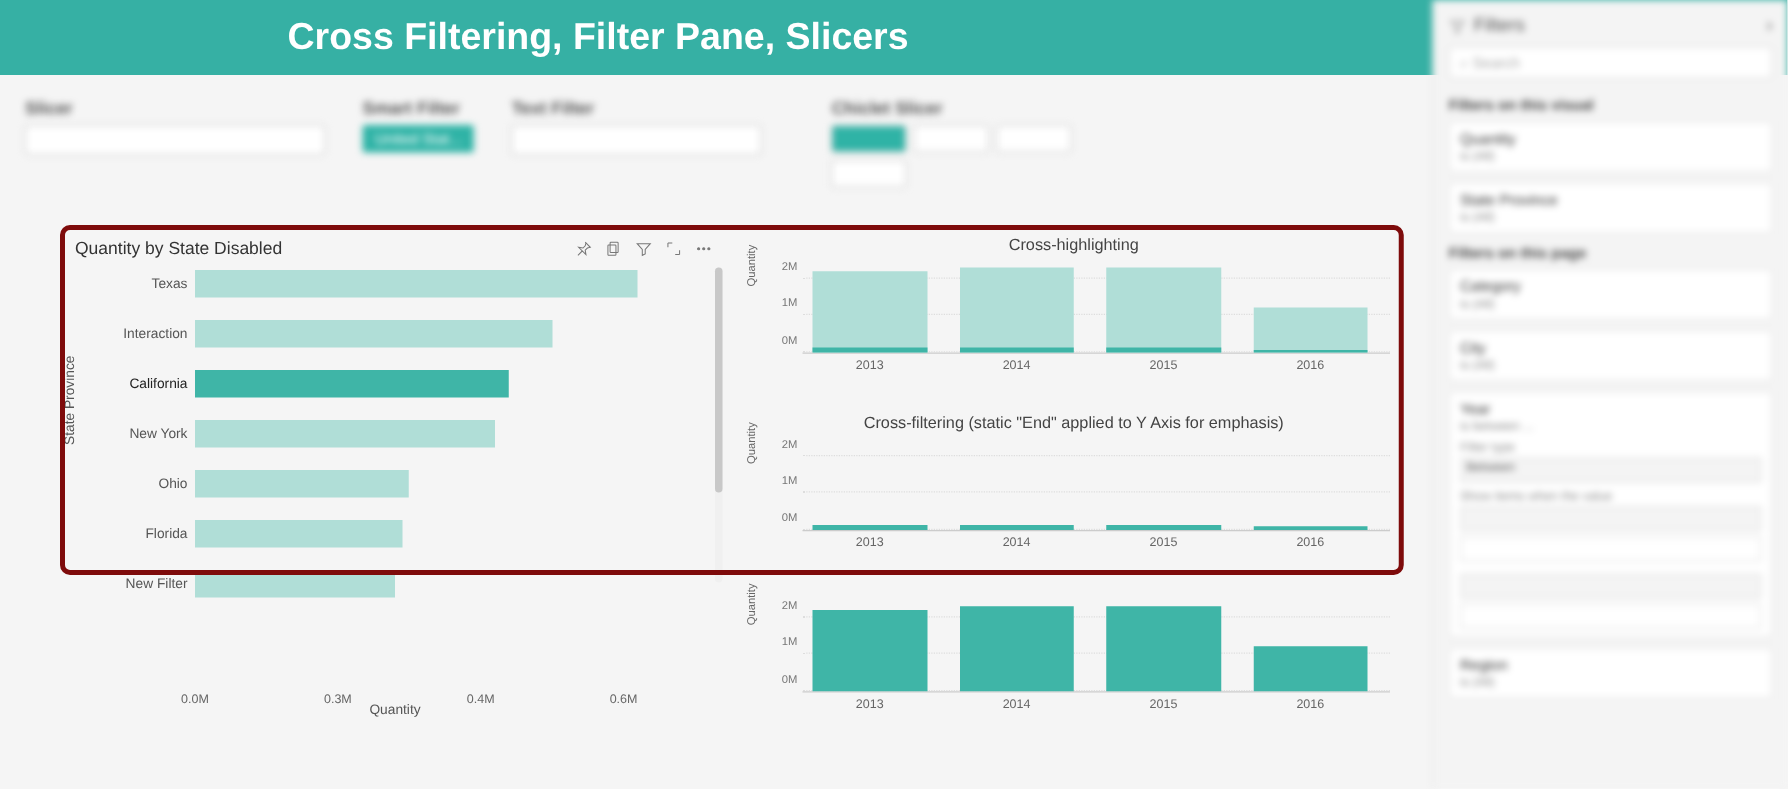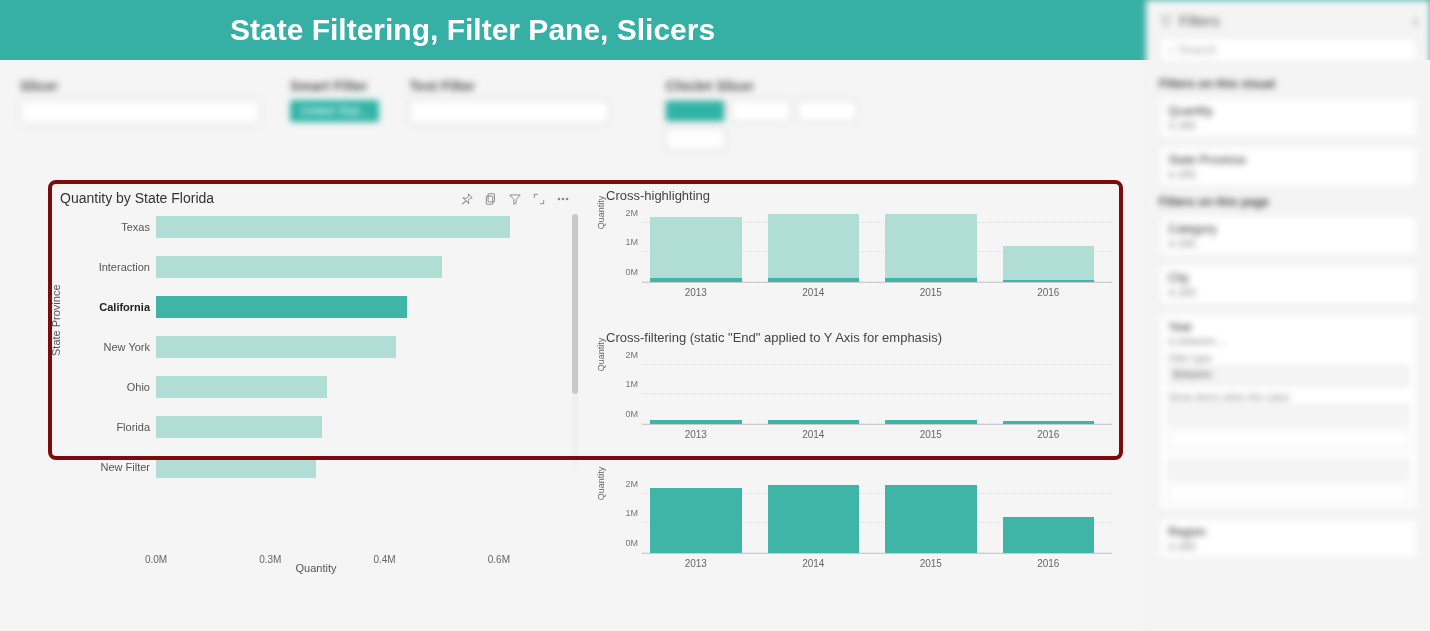--- a/index.html
+++ b/index.html
@@ -32,51 +32,51 @@
 
   
   .barcard { position:absolute; left:38px; top:6px; width:520px; height:402px; background:transparent; }
   .barcard .card-title { font-size:14px; color:#333; padding:4px 0 10px 4px; display:flex; justify-content:space-between; align-items:center; }
   .barcard .toolbar { display:flex; gap:10px; color:#777; font-size:13px; padding-right:6px; }
   .barcard .toolbar span { cursor:pointer; }
   .yaxis-vert { position:absolute; left:-6px; top:170px; transform:rotate(-90deg); transform-origin:left top; font-size:11px; color:#555; white-space:nowrap; }
   .bar-area { position:relative; margin-left:100px; height:310px; }
   .bar-row { position:absolute; left:0; height:22px; display:flex; align-items:center; }
   .bar-row .lab { position:absolute; right:100%; width:96px; text-align:right; padding-right:6px; font-size:11px; color:#555; }
-  .bar-row .lab.bold { font-weight:700; color:#222; }
+  .bar-row .lab.bold { font-weight:400; color:#222; }
   .bar-rect { height:22px; background:#b0ded7; }
   .bar-rect.hl { background:#3fb5a7; }
   .xaxis { position:absolute; left:0; right:10px; bottom:20px; display:flex; font-size:10px; color:#666; }
   .xaxis .tick { position:absolute; transform:translateX(-50%); }
   .xaxis-title { position:absolute; left:0; right:0; bottom:0; text-align:center; font-size:11px; color:#555; }
   .scroll-track { position:absolute; right:-2px; top:28px; width:6px; height:252px; background:#f0f0f0; border-radius:3px; }
   .scroll-thumb { position:absolute; top:0; width:6px; height:180px; background:#c8c8c8; border-radius:3px; }
 
   
   .col-chart { position:absolute; left:588px; width:506px; }
-  .col-chart .ct { font-size:13px; color:#444; margin-bottom:6px; }
+  .col-chart .ct { font-size:13px; color:#444; margin-bottom:6px;text-align:center; }
   .col-plot { position:relative; height:74px; margin-left:36px; border-bottom:1px solid #ccc; }
   .col-yaxis { position:absolute; left:-36px; top:0; bottom:0; width:34px; }
   .col-yaxis .ytick { position:absolute; right:2px; font-size:9px; color:#777; transform:translateY(-50%); }
   .col-yaxis .ylab { position:absolute; left:-10px; top:50%; transform:rotate(-90deg) translateX(50%); transform-origin:left top; font-size:9px; color:#666; }
   .gridline { position:absolute; left:0; right:0; border-top:1px dotted #ddd; }
   .col-bar-wrap { position:absolute; bottom:0; display:flex; flex-direction:column; justify-content:flex-end; }
   .col-bar-full { background:#b0ded7; width:100%; }
   .col-bar-hl { background:#3fb5a7; width:100%; }
   .col-bar-solid { background:#3fb5a7; width:100%; }
   .col-xaxis { position:relative; height:18px; margin-left:36px; }
   .col-xaxis .xtick { position:absolute; font-size:10px; color:#666; transform:translateX(-50%); top:4px; }
 
   svg.icon { width:14px; height:14px; stroke:#777; stroke-width:1.4; fill:none; vertical-align:middle; }
 </style>
 </head>
 <body>
 
 <div class="header-band">
-  <span>State Filtering, Filter Pane, Slicers</span>
+  <span>Cross Filtering, Filter Pane, Slicers</span>
 </div>
 
 <div class="main">
   <div class="canvas">
 
     <div class="slicer-row">
       <div class="slicer-col">
         <div class="slicer-label">Slicer</div>
         <div class="slicer-drop"></div>
       </div>
@@ -100,21 +100,21 @@
             <div class="chiclet"></div>
         </div>
       </div>
     </div>
 
     <div class="visuals">
       <div class="focus-outline"></div>
 
       <div class="barcard">
         <div class="card-title">
-          <span>Quantity by State Florida</span>
+          <span>Quantity by State Disabled</span>
           <span class="toolbar">
             <span><svg class="icon" viewBox="0 0 24 24">
                   <path d="M14 3l7 7-4 1-3 3 1 6-5-5-6 6 6-6-5-5 6 1 3-3 1-4z"></path>
                 </svg></span>
             <span><svg class="icon" viewBox="0 0 24 24">
                   <rect x="7" y="3" width="11" height="14" rx="1"></rect>
                   <rect x="4" y="7" width="11" height="14" rx="1"></rect>
                 </svg></span>
             <span><svg class="icon" viewBox="0 0 24 24">
                   <path d="M3 5h18l-7 8v6l-4 2v-8z"></path>

